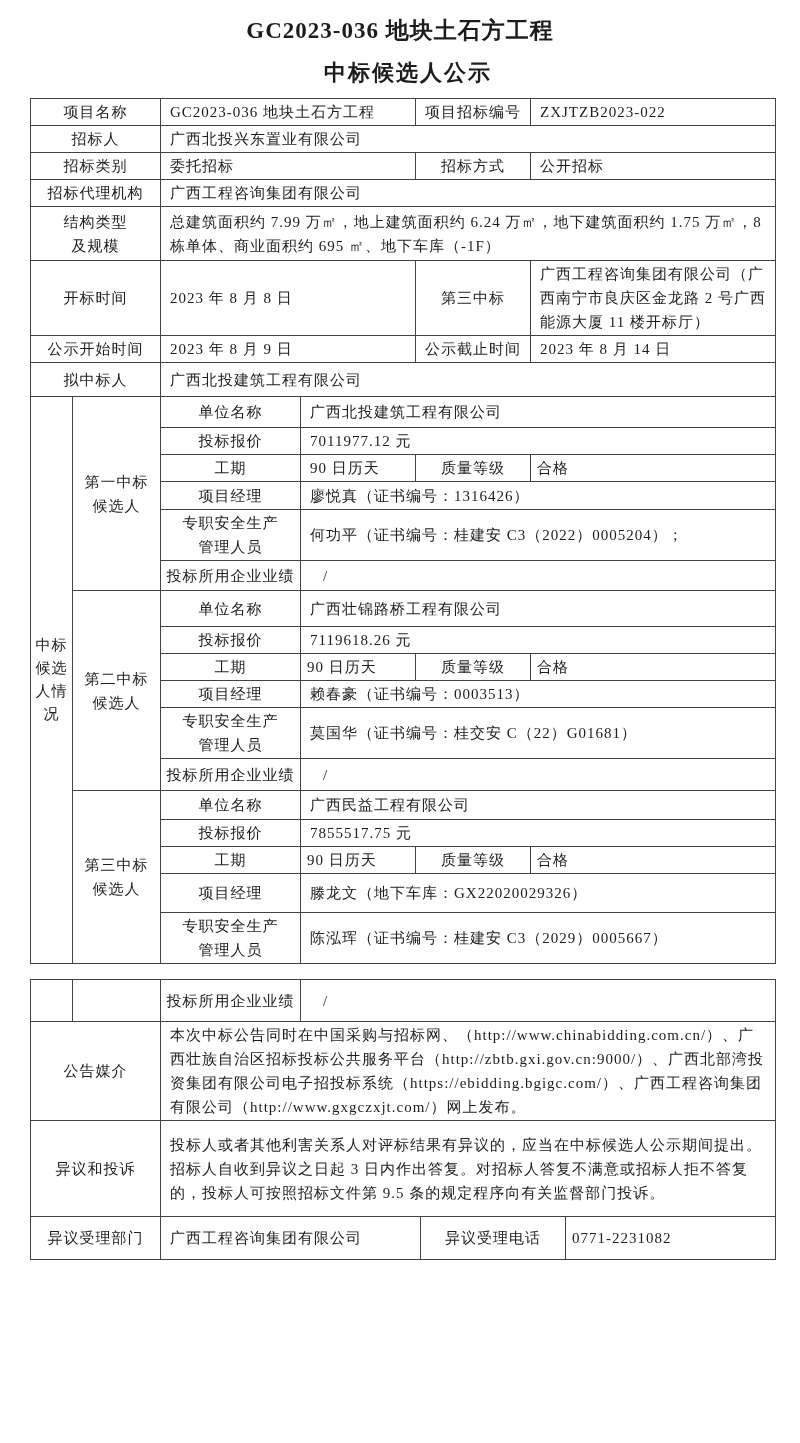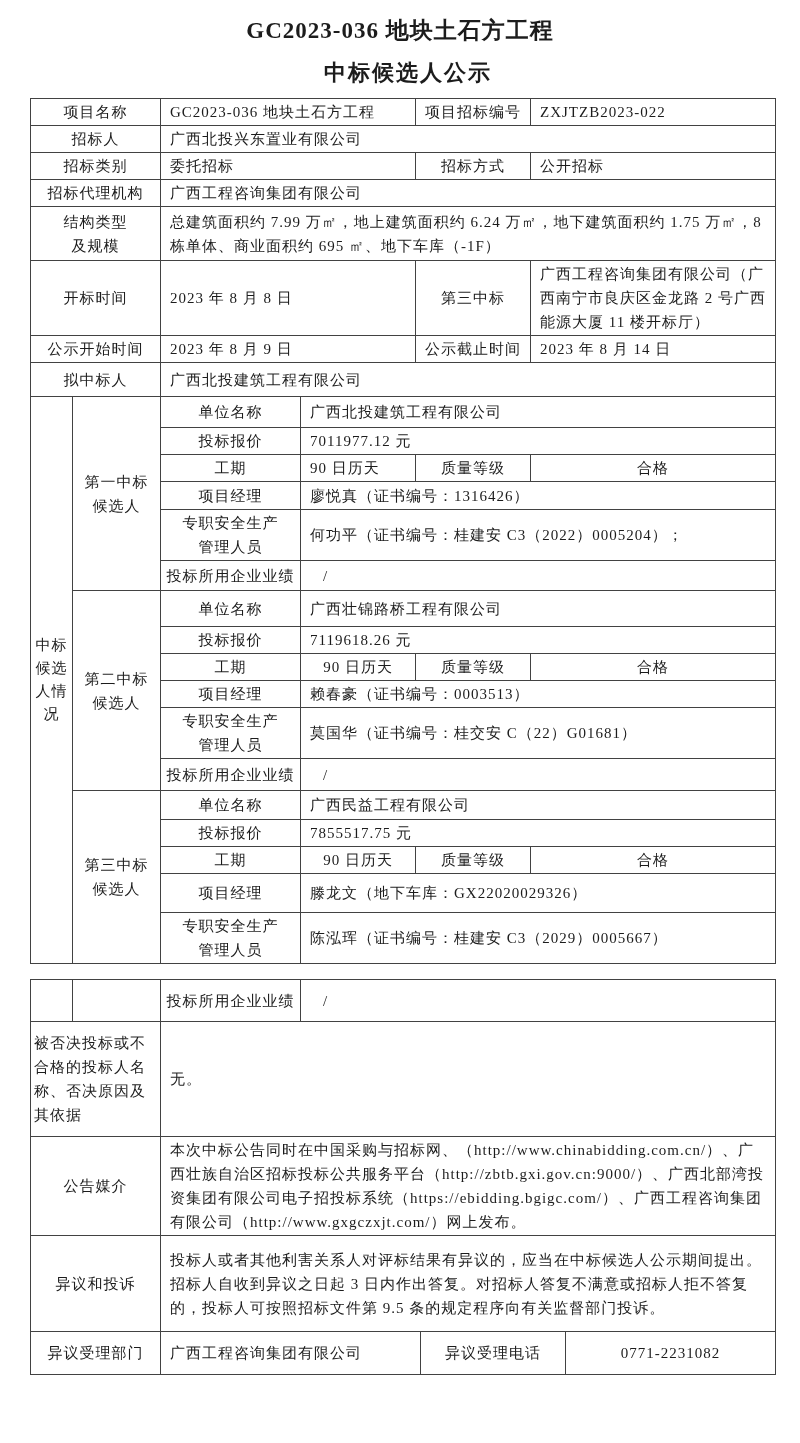--- a/index.html
+++ b/index.html
@@ -29,21 +29,21 @@
     border: 1px solid #424242;
     font-size: 15px; line-height: 24px;
     padding: 1px 6px;
     letter-spacing: 1px;
     vertical-align: middle;
     overflow: hidden;
     word-break: break-all;
   }
   .lbl { text-align: center; white-space: pre-line; padding: 1px 3px; }
   .val { text-align: left; padding-left: 9px; }
-  .ctr { text-align: center; }
+  .ctr { }
   .slash { padding-left: 22px; }
   .vert { line-height: 23px; font-family: Liberation Serif, serif; }
   
   .rh24{height:24px}.rh25{height:25px}.rh26{height:26px}.rh27{height:27px}
   .rh28{height:28px}.rh29{height:29px}.rh30{height:30px}.rh31{height:31px}
   .rh32{height:32px}.rh34{height:34px}.rh36{height:36px}.rh39{height:39px}
   .rh42{height:42px}.rh43{height:43px}.rh46{height:46px}.rh50{height:50px}
   .rh64{height:64px}.rh75{height:54px}.rh95{height:95px}.rh96{height:96px}
   .rh115{height:115px}
 </style>
@@ -219,24 +219,20 @@
     </colgroup>
 
     <tbody>
         <tr class="rh42">
       <td></td>
       <td></td>
       <td class="lbl">投标所用企业业绩</td>
       <td colspan="4" class="val slash">/</td>
     </tr>
 
-    <tr class="rh115">
-      <td colspan="2" class="lbl" style="text-align:left;">被否决投标或不合格的投标人名称、否决原因及其依据</td>
-      <td colspan="5" class="val">无。</td>
-    </tr>
 
 
     <tr class="rh95">
       <td colspan="2" class="lbl">公告媒介</td>
       <td colspan="5" class="val">本次中标公告同时在中国采购与招标网、（http://www.chinabidding.com.cn/）、广西壮族自治区招标投标公共服务平台（http://zbtb.gxi.gov.cn:9000/）、广西北部湾投资集团有限公司电子招投标系统（https://ebidding.bgigc.com/）、广西工程咨询集团有限公司（http://www.gxgczxjt.com/）网上发布。</td>
     </tr>
 
     <tr class="rh96">
       <td colspan="2" class="lbl">异议和投诉</td>
       <td colspan="5" class="val">投标人或者其他利害关系人对评标结果有异议的，应当在中标候选人公示期间提出。招标人自收到异议之日起 3 日内作出答复。对招标人答复不满意或招标人拒不答复的，投标人可按照招标文件第 9.5 条的规定程序向有关监督部门投诉。</td>

